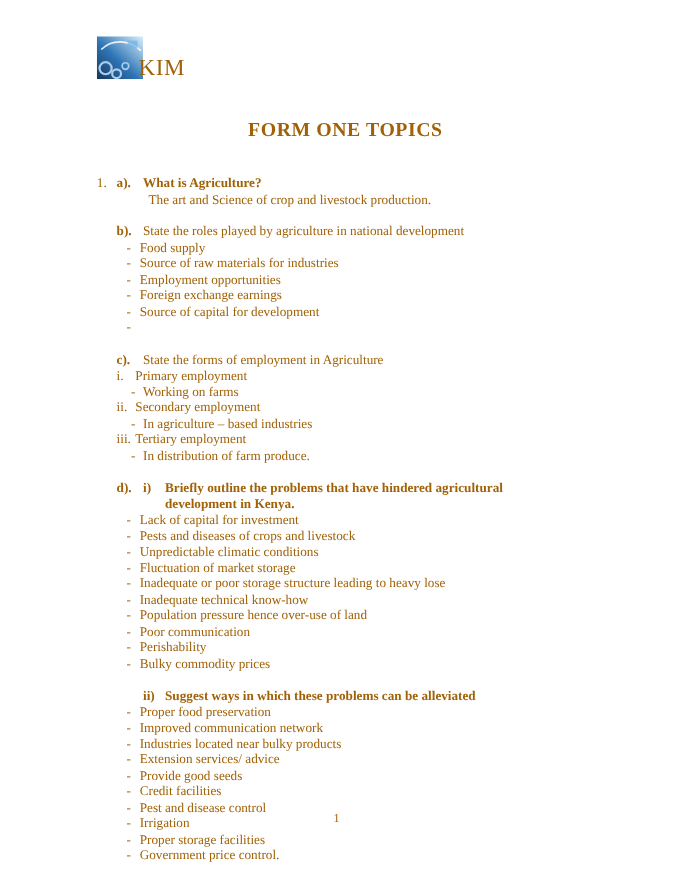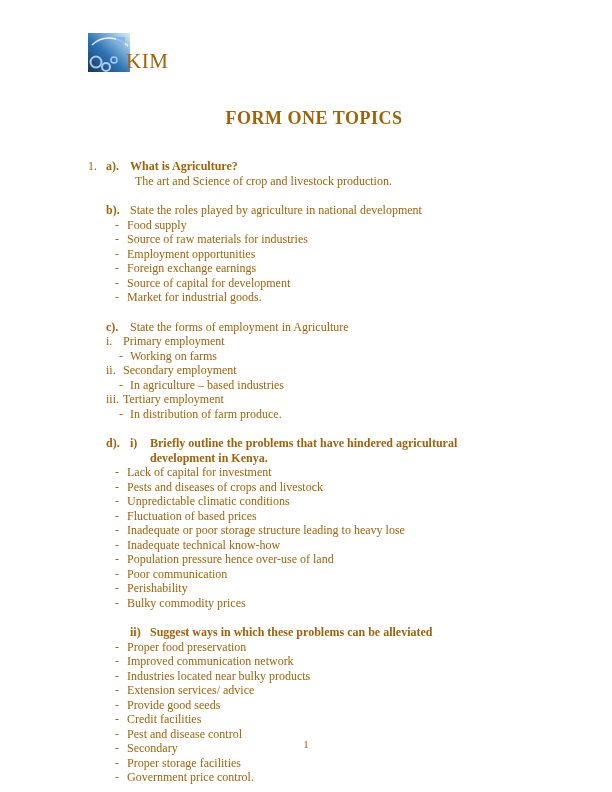--- a/index.html
+++ b/index.html
@@ -134,21 +134,20 @@
           <div class="dash-item">
             <span class="dash">-</span>
             <span>Foreign exchange earnings</span>
           </div>
           <div class="dash-item">
             <span class="dash">-</span>
             <span>Source of capital for development</span>
           </div>
           <div class="dash-item">
             <span class="dash">-</span>
-            <span>Market for industrial goods.</span>
           </div>
         </div>
     </div>
 
     <div class="section">
       <div class="sec-line">
         <span class="sec-label">c).</span>
         <span class="sec-heading">State the forms of employment in Agriculture</span>
       </div>
 
@@ -194,21 +193,21 @@
           <div class="dash-item">
             <span class="dash">-</span>
             <span>Pests and diseases of crops and livestock</span>
           </div>
           <div class="dash-item">
             <span class="dash">-</span>
             <span>Unpredictable climatic conditions</span>
           </div>
           <div class="dash-item">
             <span class="dash">-</span>
-            <span>Fluctuation of based prices</span>
+            <span>Fluctuation of market storage</span>
           </div>
           <div class="dash-item">
             <span class="dash">-</span>
             <span>Inadequate or poor storage structure leading to heavy lose</span>
           </div>
           <div class="dash-item">
             <span class="dash">-</span>
             <span>Inadequate technical know-how</span>
           </div>
           <div class="dash-item">
@@ -259,21 +258,21 @@
           <div class="dash-item">
             <span class="dash">-</span>
             <span>Credit facilities</span>
           </div>
           <div class="dash-item">
             <span class="dash">-</span>
             <span>Pest and disease control</span>
           </div>
           <div class="dash-item">
             <span class="dash">-</span>
-            <span>Secondary</span>
+            <span>Irrigation</span>
           </div>
           <div class="dash-item">
             <span class="dash">-</span>
             <span>Proper storage facilities</span>
           </div>
           <div class="dash-item">
             <span class="dash">-</span>
             <span>Government price control.</span>
           </div>
         </div>

